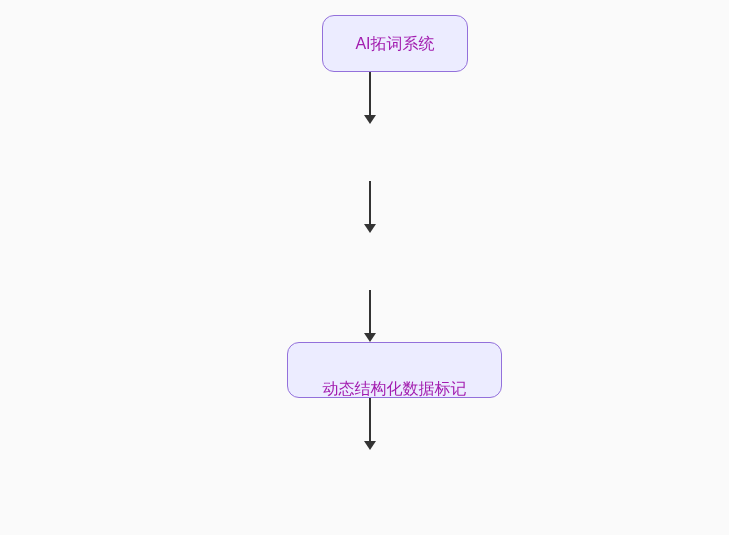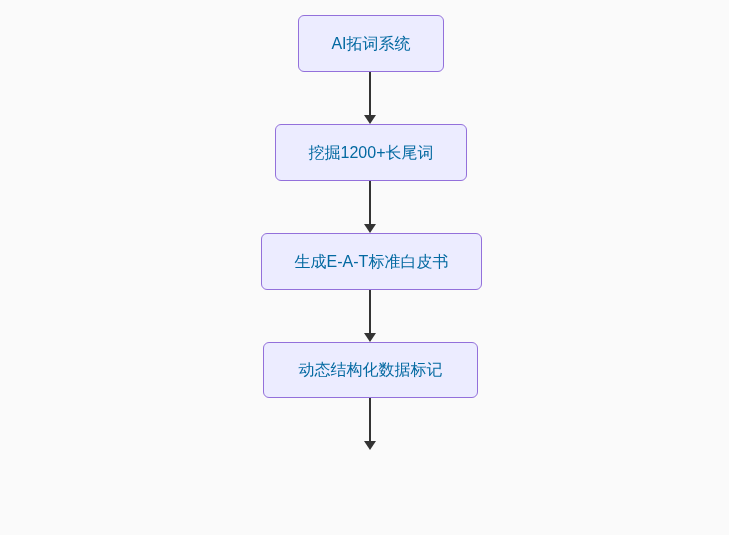--- a/index.html
+++ b/index.html
@@ -14,35 +14,36 @@
     width: 729px;
     height: 535px;
     background: #fafafa;
     overflow: hidden;
   }
   .flow-node {
     position: absolute;
     box-sizing: border-box;
     background: #ECECFF;
     border: 1px solid #9370DB;
-    border-radius: 6px;
-    color: #0369a1;
+    border-radius: 12px;
+    color: #a21caf;
     font-size: 16px;
     line-height: 1;
     display: flex;
     align-items: center;
     justify-content: center;
     text-align: center;
     white-space: nowrap;
+    margin-left: 24px;
   }
   
   .n1 { left: 298px; top: 15px;  width: 146px; height: 57px; }
   .n2 { left: 275px; top: 124px; width: 192px; height: 57px; }
   .n3 { left: 261px; top: 233px; width: 221px; height: 57px; }
-  .n4 { left: 263px; top: 342px; width: 215px; height: 56px; }
+  .n4 { left: 263px; top: 342px; width: 215px; height: 56px; align-items: flex-end; }
   .n5 { left: 253px; top: 450px; width: 235px; height: 56px; }
 
   .edge {
     position: absolute;
     left: 370px;
     width: 0;
     display: flex;
     flex-direction: column;
     align-items: center;
   }
@@ -70,32 +71,26 @@
 
   <div class="flow-node n1">
     <span>AI拓词系统</span>
   </div>
 
   <div class="edge e1">
     <div class="line"></div>
     <div class="head"></div>
   </div>
 
-  <div class="flow-node n2">
-    <span>挖掘1200+长尾词</span>
-  </div>
 
   <div class="edge e2">
     <div class="line"></div>
     <div class="head"></div>
   </div>
 
-  <div class="flow-node n3">
-    <span>生成E-A-T标准白皮书</span>
-  </div>
 
   <div class="edge e3">
     <div class="line"></div>
     <div class="head"></div>
   </div>
 
   <div class="flow-node n4">
     <span>动态结构化数据标记</span>
   </div>
 

